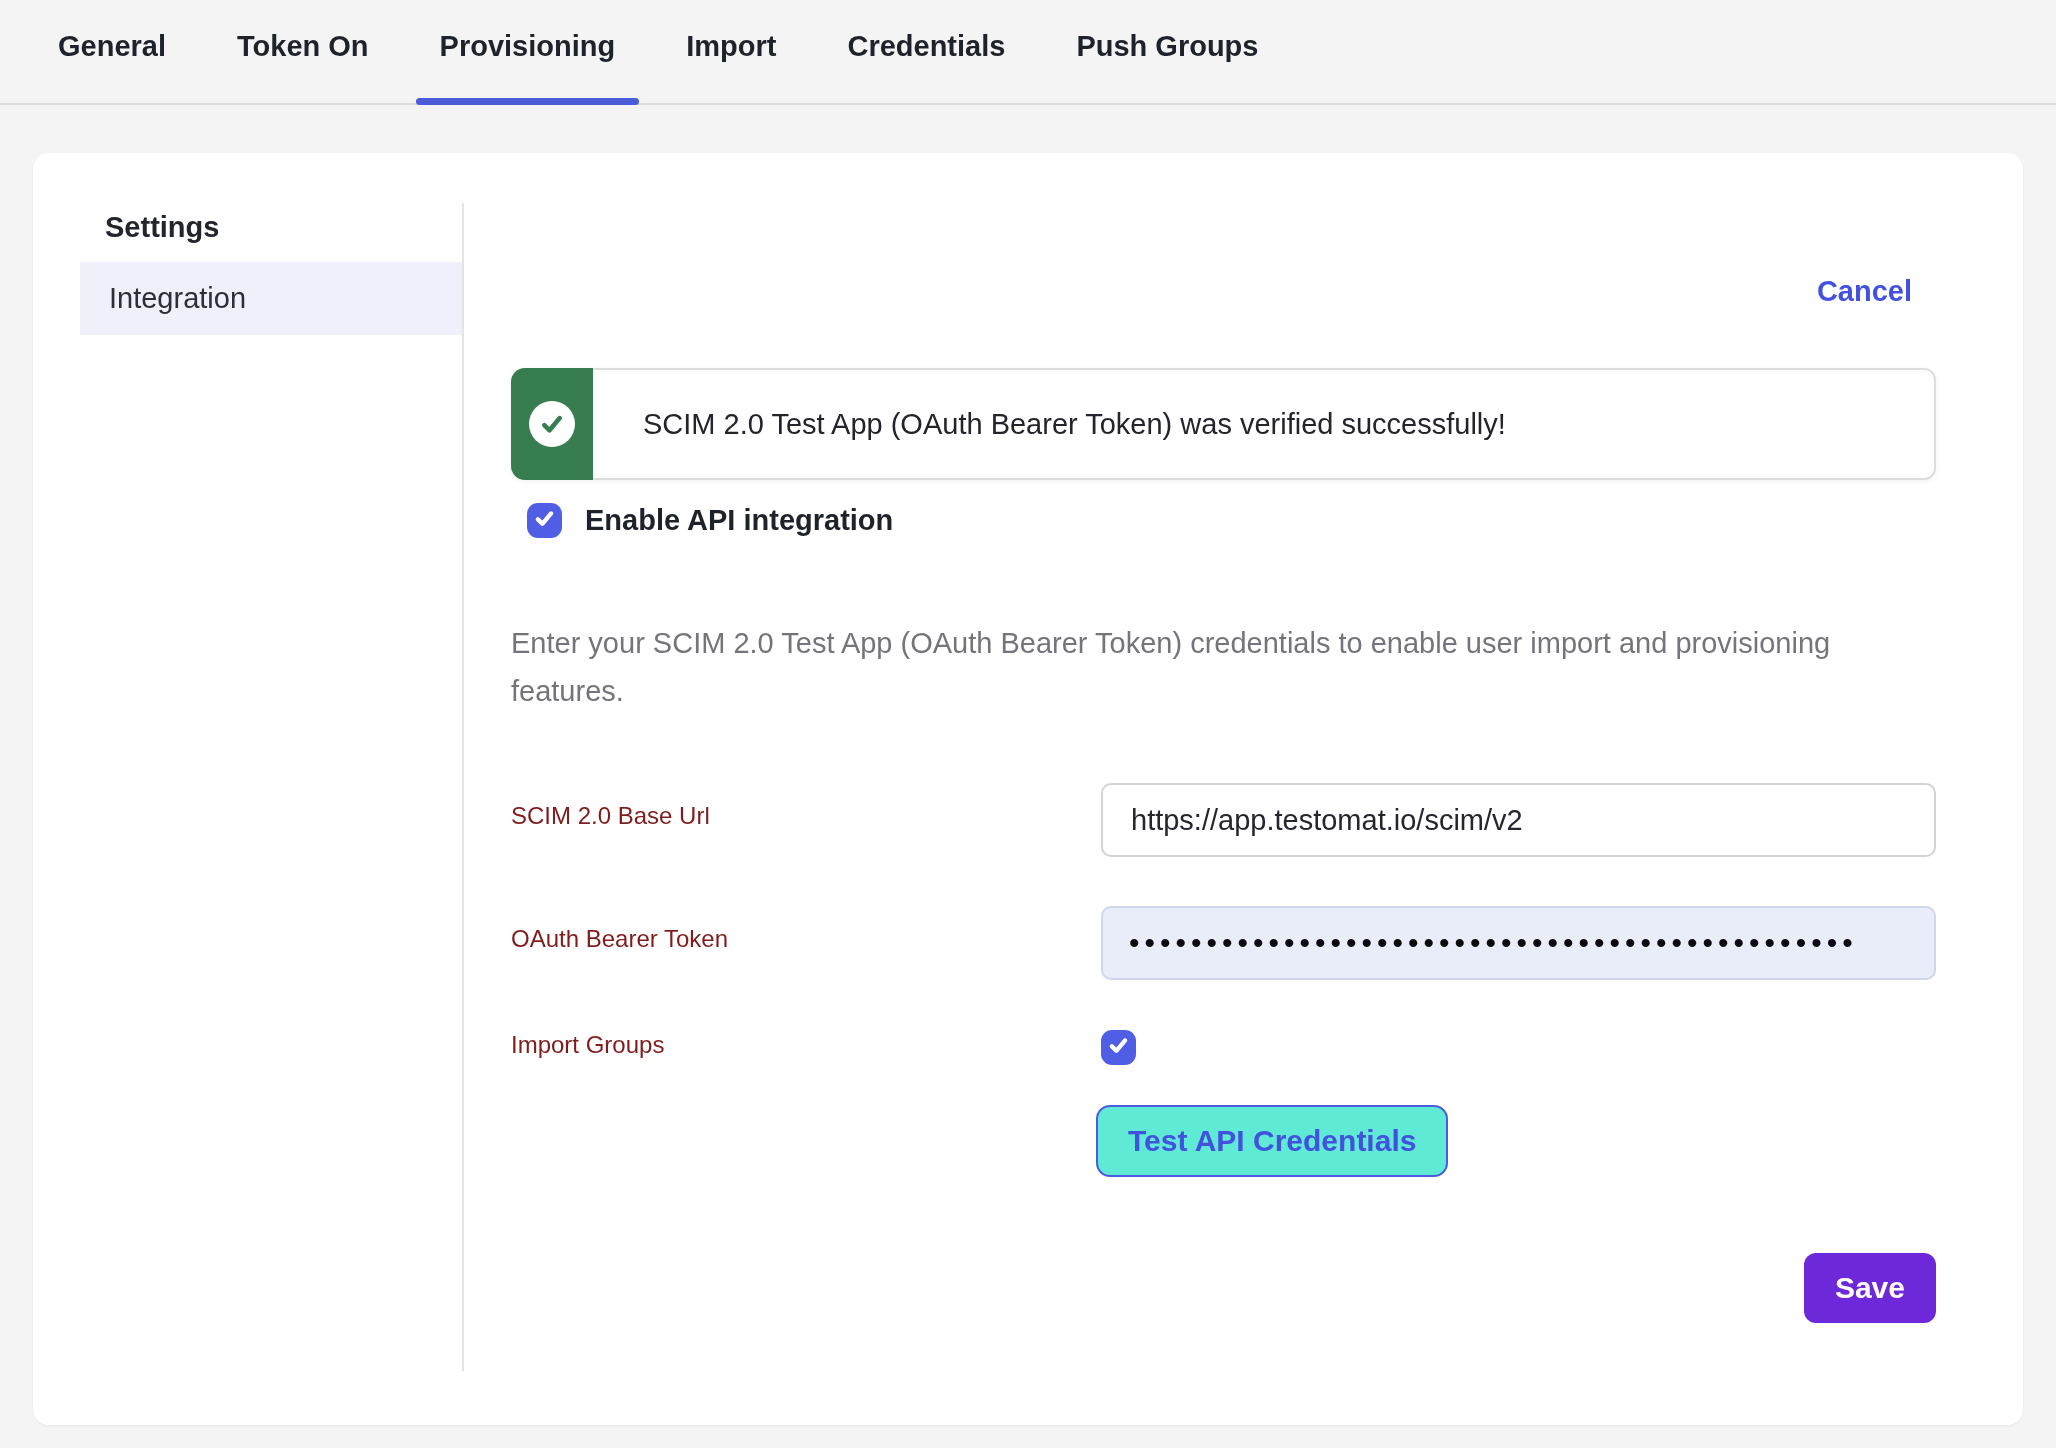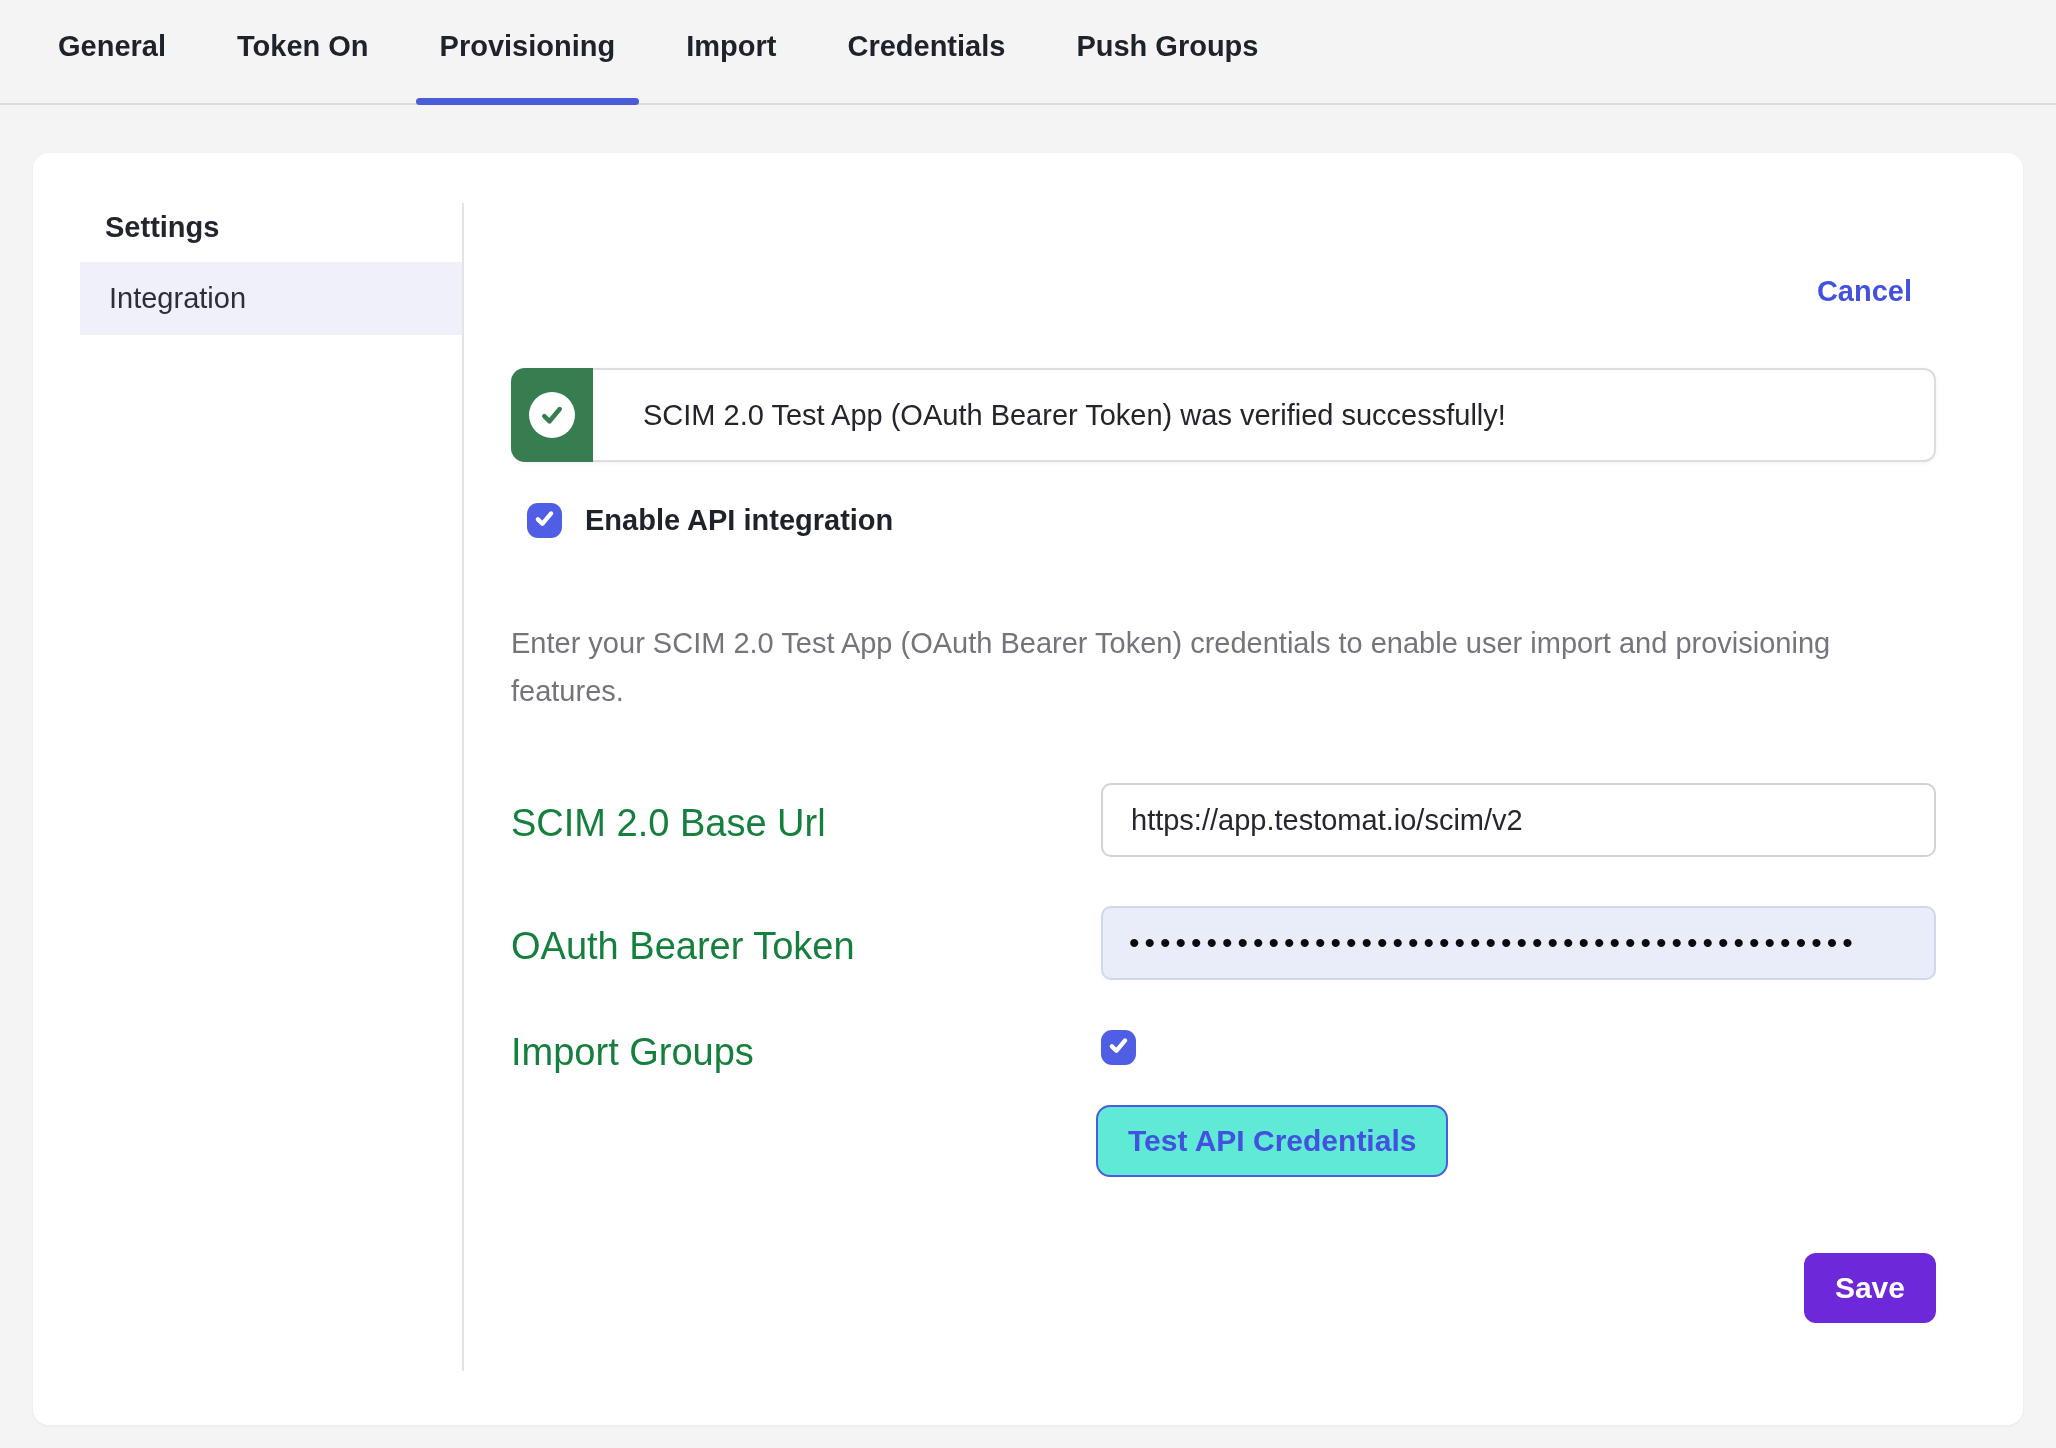--- a/index.html
+++ b/index.html
@@ -29,40 +29,40 @@
           font-size:29px; color:#2c2f38; cursor:pointer; }
   .sidebar-divider { position:absolute; left:429px; top:50px; width:2px; height:1168px;
           background:#e4e4e7; }
 
   
   .main { position:absolute; left:478px; top:0; width:1425px; height:100%; }
 
   .cancel-link { position:absolute; top:122px; right:24px; font-size:29px;
           font-weight:700; color:#4352de; cursor:pointer; }
 
-  .banner { position:absolute; top:215px; left:0; right:0; height:94px; display:flex;
+  .banner { position:absolute; top:215px; left:0; right:0; height:112px; display:flex;
           filter:drop-shadow(0 1px 2px rgba(0,0,0,0.06)); }
   .banner-icon-block { width:82px; background:#377d4f; border-radius:14px 0 0 14px;
           display:flex; align-items:center; justify-content:center; flex:none; }
   .banner-check-circle { width:46px; height:46px; border-radius:50%; background:#ffffff;
           display:flex; align-items:center; justify-content:center; }
   .banner-body { flex:1; background:#ffffff; border:2px solid #dddde0; border-left:none;
           border-radius:0 12px 12px 0; display:flex; align-items:center;
           padding-left:50px; font-size:29px; color:#24242c; }
 
   .checkbox { width:35px; height:35px; border-radius:11px; background:#4f5ee4; flex:none;
           display:flex; align-items:center; justify-content:center; cursor:pointer; }
 
   .enable-row { position:absolute; top:350px; left:16px; display:flex; align-items:center; gap:23px; }
   .enable-label { font-size:29px; font-weight:700; color:#1e222b; }
 
   .description { position:absolute; top:466px; left:0; width:100%;
           font-size:29px; color:#74747c; line-height:48px; }
 
-  .form-label { position:absolute; left:0; font-size:38px; color:#15803d; }
+  .form-label { position:absolute; left:0; font-size:24px; color:#7f1d1d; }
   .label-baseurl { top:649px; }
   .label-token   { top:772px; }
   .label-import  { top:878px; }
 
   .text-input { position:absolute; left:590px; width:835px; height:74px;
           border:2px solid #d3d3d7; border-radius:10px; background:#ffffff;
           font-family:"Liberation Sans", sans-serif; font-size:29px; color:#26262e;
           padding:0 28px; outline:none; }
   .input-baseurl { top:630px; }
   .input-token { top:753px; background:#e9edfa; border-color:#d1d7eb; color:#0b0b0e;

